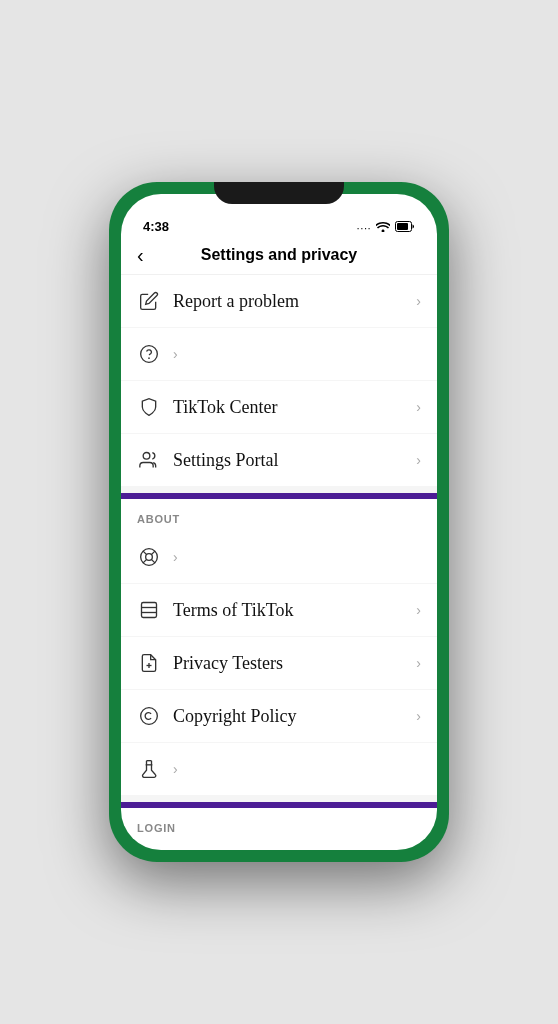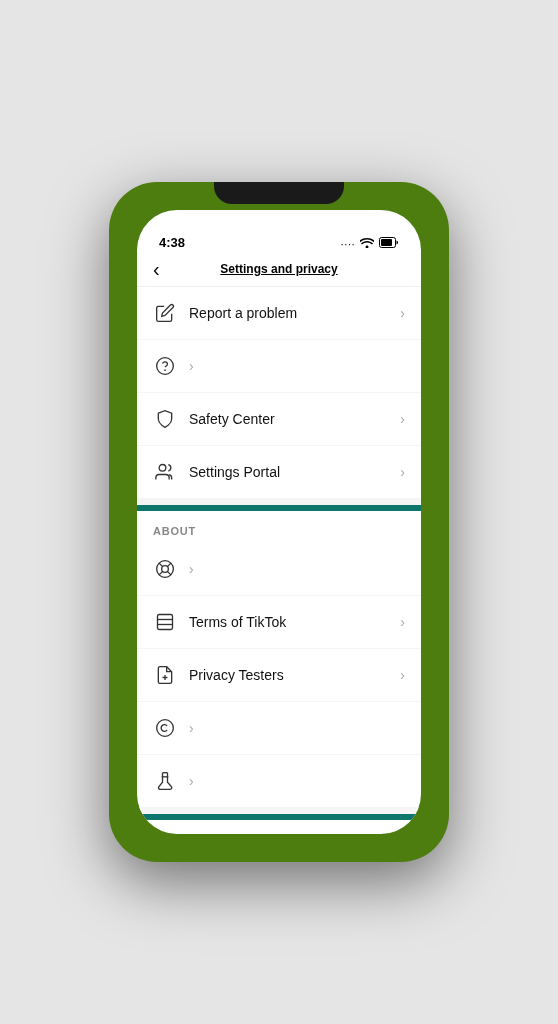--- a/index.html
+++ b/index.html
@@ -7,23 +7,23 @@
       background: #e5e5e5;
       display: flex;
       justify-content: center;
       align-items: center;
       min-height: 100vh;
       font-family: -apple-system, BlinkMacSystemFont, 'Helvetica Neue', Arial, sans-serif;
     }
     .phone-outer {
       width: 340px;
       height: 680px;
-      background: #4d7c0f;
+      background: #15803d;
       border-radius: 48px;
-      padding: 28px;
+      padding: 12px;
       position: relative;
       box-shadow: 0 20px 60px rgba(0,0,0,0.5);
       margin-top: 20px;
     }
     .phone-inner {
       width: 100%;
       height: 100%;
       background: #fff;
       border-radius: 40px;
       overflow: hidden;
@@ -78,24 +78,23 @@
     }
     .back-btn {
       position: absolute;
       left: 16px;
       font-size: 20px;
       color: #000;
       cursor: pointer;
       font-weight: 300;
     }
     .header-title {
-      font-size: 12px;
+      font-size: 16px;
       font-weight: 700;
       color: #000;
-      text-decoration: underline;
     }
     
     .content {
       flex: 1;
       overflow-y: auto;
       overflow-x: hidden;
     }
     .menu-item {
       display: flex;
       align-items: center;
@@ -115,36 +114,37 @@
     }
     .menu-icon svg {
       width: 20px;
       height: 20px;
       stroke: #333;
       fill: none;
       stroke-width: 1.6;
     }
     .menu-label {
       flex: 1;
-      font-size: 14px;
+      font-size: 18px;
       color: #111;
+      font-family: Liberation Serif, serif;
     }
     .menu-chevron {
       font-size: 14px;
       color: #aaa;
       font-weight: 300;
     }
     .section-label {
       padding: 14px 16px 6px;
       font-size: 11px;
       font-weight: 600;
       color: #888;
       letter-spacing: 0.8px;
       text-transform: uppercase;
-      border-top: 6px solid #0f766e;
+      border-top: 6px solid #4c1d95;
     }
     .section-spacer {
       height: 6px;
       background: #f5f5f5;
     }
     
     .content::-webkit-scrollbar { display: none; }
   </style>
 </head>
 <body>
@@ -204,21 +204,21 @@
           </div>
           <span class="menu-chevron">›</span>
         </div>
 
         <div class="menu-item">
           <div class="menu-icon">
             <svg viewBox="0 0 24 24">
                 <path d="M12 22s8-4 8-10V5l-8-3-8 3v7c0 6 8 10 8 10z"></path>
               </svg>
           </div>
-          <span class="menu-label">Safety Center</span>
+          <span class="menu-label">TikTok Center</span>
           <span class="menu-chevron">›</span>
         </div>
 
         <div class="menu-item">
           <div class="menu-icon">
             <svg viewBox="0 0 24 24">
                 <circle cx="9" cy="7" r="4"></circle>
                 <path d="M20 21v-2a4 4 0 0 0-3-3.87"></path>
                 <path d="M16 3.13a4 4 0 0 1 0 7.75"></path>
                 <path d="M1 21v-2a4 4 0 0 1 4-4h8a4 4 0 0 1 4 4v2"></path>
@@ -272,20 +272,21 @@
         <span class="menu-chevron">›</span>
       </div>
 
       <div class="menu-item">
         <div class="menu-icon">
           <svg viewBox="0 0 24 24">
               <circle cx="12" cy="12" r="10"></circle>
               <path d="M14.5 9.5A4 4 0 1 0 14.5 14.5"></path>
             </svg>
         </div>
+        <span class="menu-label">Copyright Policy</span>
         <span class="menu-chevron">›</span>
       </div>
 
       <div class="menu-item">
         <div class="menu-icon">
           <svg viewBox="0 0 24 24">
               <path d="M9 2v11.5L4.5 19A2 2 0 0 0 6 22h12a2 2 0 0 0 1.5-3.5L15 13.5V2"></path>
               <line x1="9" y1="2" x2="15" y2="2"></line>
               <line x1="8" y1="7" x2="16" y2="7"></line>
             </svg>

